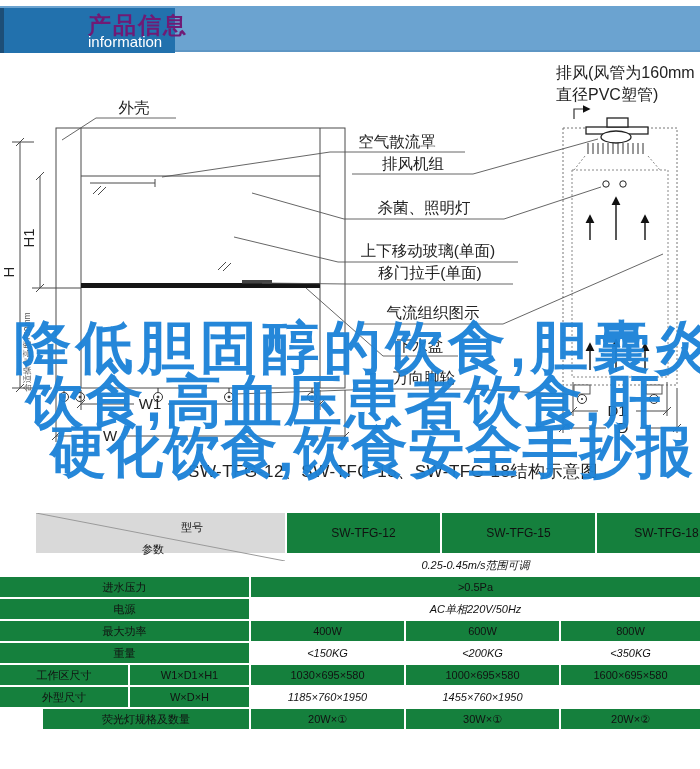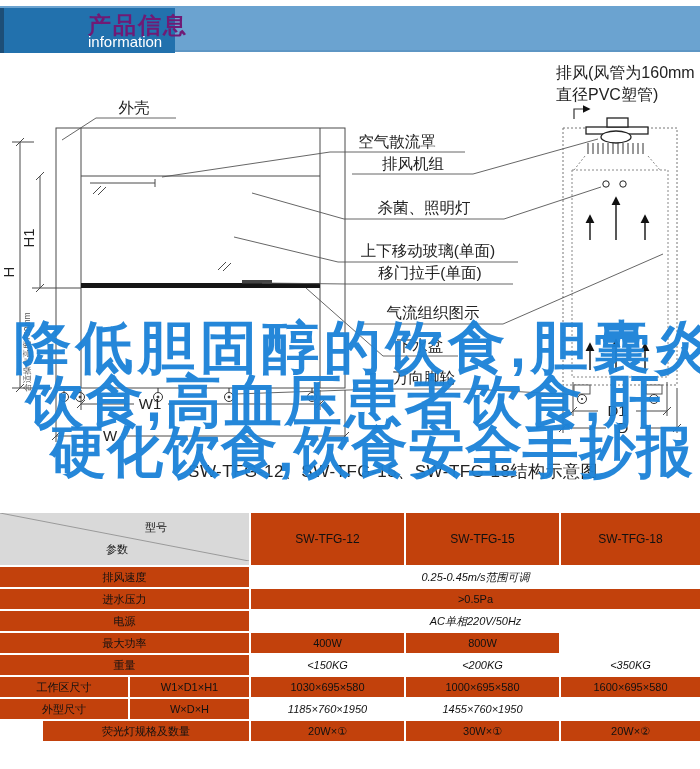--- a/index.html
+++ b/index.html
@@ -21,25 +21,25 @@
   .vnote{font-size:8.5px;fill:#555;}
   
   .wm{position:absolute;z-index:5;color:#1d83d8;font-weight:700;white-space:nowrap;opacity:.96;
       font-family:"Liberation Sans","DejaVu Sans",sans-serif;}
   .wm1{left:14px;top:310px;font-size:57px;letter-spacing:5px;}
   .wm2{left:26px;top:364px;font-size:57px;letter-spacing:3px;}
   .wm3{left:50px;top:415px;font-size:56px;letter-spacing:1px;}
   
   .spec{position:absolute;left:0;top:513px;width:700px;display:flex;flex-direction:column;gap:2px;background:#fff;z-index:4;}
   .trow{display:grid;gap:2px;height:20px;}
-  .trow.head{height:52px;}
+  .trow.head{height:40px;margin-left:36px;}
   .c4{grid-template-columns:249px 153px 153px 139px;}
   .c5{grid-template-columns:128px 119px 153px 153px 139px;}
   .cell{display:flex;align-items:center;justify-content:center;font-size:11px;color:#111;white-space:nowrap;}
-  .g{background:#c2410c;text-align:center;}
+  .g{background:#15803d;text-align:center;}
   .w{background:#fff;font-style:italic;}
   .span3{grid-column:2 / 5;}
   .span2{grid-column:1 / 3;margin-left:43px;}
   .model{font-size:12px;}
   .corner{position:relative;background:#d9d9d9;}
   .corner svg{position:absolute;left:0;top:0;}
   .corner .t1{position:absolute;left:145px;top:7px;font-size:11px;color:#111;}
   .corner .t2{position:absolute;left:106px;top:29px;font-size:11px;color:#111;}
 </style>
 </head>
@@ -232,37 +232,37 @@
         </svg>
       <span class="t1">型号</span>
       <span class="t2">参数</span>
     </div>
     <div class="cell g model">SW-TFG-12</div>
     <div class="cell g model">SW-TFG-15</div>
     <div class="cell g model">SW-TFG-18</div>
   </div>
 
   <div class="trow c4">
-    <div class="cell g">排风速度</div>
     <div class="cell w span3">0.25-0.45m/s范围可调</div>
   </div>
 
   <div class="trow c4">
     <div class="cell g">进水压力</div>
     <div class="cell g span3">&gt;0.5Pa</div>
   </div>
 
   <div class="trow c4">
     <div class="cell g">电源</div>
     <div class="cell w span3">AC单相220V/50Hz</div>
   </div>
 
   <div class="trow c4">
     <div class="cell g">最大功率</div>
     <div class="cell g">400W</div>
+    <div class="cell g">600W</div>
     <div class="cell g">800W</div>
   </div>
 
   <div class="trow c4">
     <div class="cell g">重量</div>
     <div class="cell w">&lt;150KG</div>
     <div class="cell w">&lt;200KG</div>
     <div class="cell w">&lt;350KG</div>
   </div>
 

